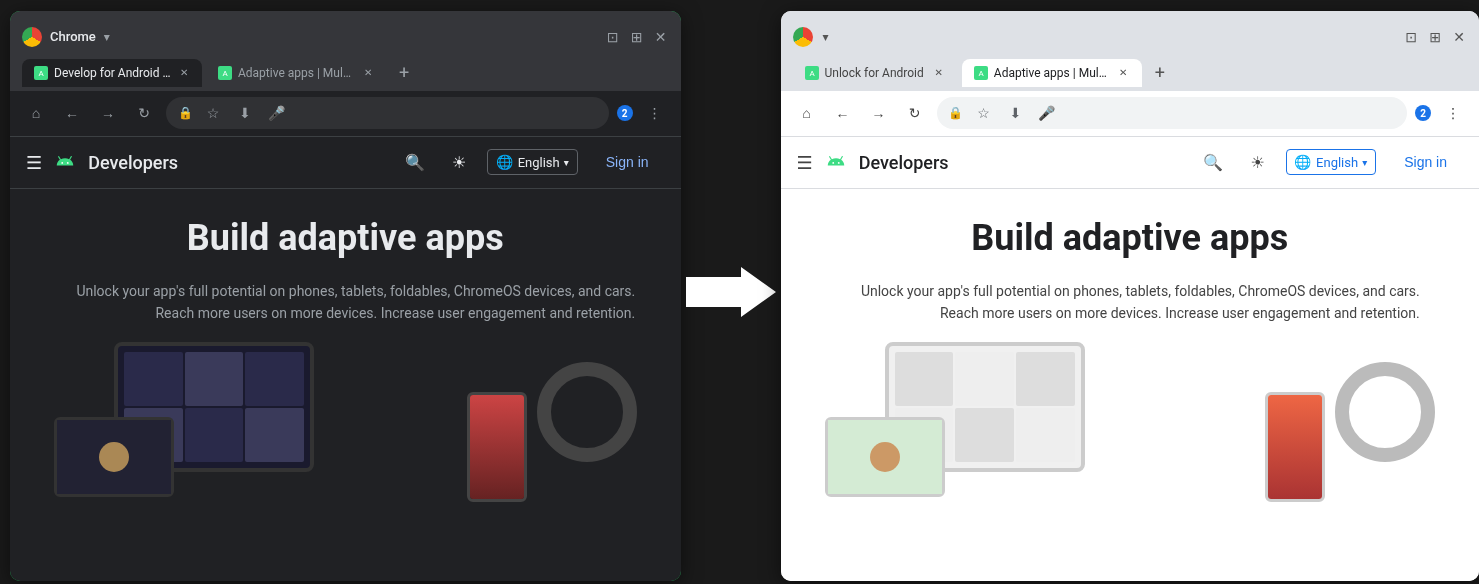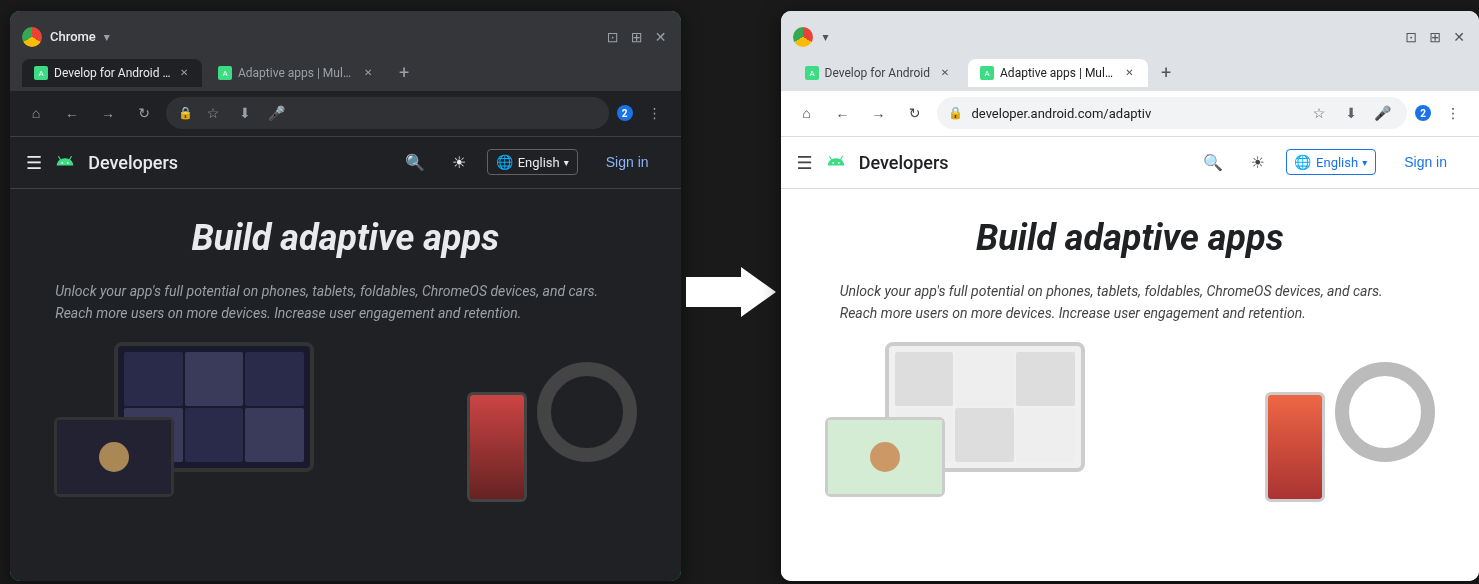--- a/index.html
+++ b/index.html
@@ -295,21 +295,20 @@
       flex-shrink: 0;
     }
     .sign-in-btn-dark { color: #8ab4f8; background: transparent; }
     .sign-in-btn-light { color: #1a73e8; background: transparent; }
 
     
     .page-content {
       flex: 1;
       overflow: hidden;
       position: relative;
-      font-style: italic;
     }
     .page-content-dark { background: #202124; }
     .page-content-light { background: #ffffff; }
 
     .page-inner {
       padding: 28px 24px 0 24px;
       text-align: center;
     }
 
     .hero-title {
@@ -319,21 +318,21 @@
       margin-bottom: 20px;
     }
     .hero-title-dark { color: #e8eaed; }
     .hero-title-light { color: #202124; }
 
     .hero-desc {
       font-size: 14px;
       line-height: 1.6;
       max-width: 580px;
       margin: 0 auto 8px auto;
-      text-align: left;
+      text-align: right;
     }
     .hero-desc-dark { color: #9aa0a6; }
     .hero-desc-light { color: #444; }
 
     
     .arrow-svg {
       width: 90px;
       height: 60px;
     }
 
@@ -504,21 +503,21 @@
     </div>
 
     <div class="tabs-bar tabs-bar-light">
       <div class="tab tab-inactive-light">
         <div class="tab-favicon">
           <svg width="14" height="14" viewBox="0 0 14 14">
             <rect width="14" height="14" fill="#3ddc84" rx="2"></rect>
             <text x="7" y="10" font-size="8" text-anchor="middle" fill="white">A</text>
           </svg>
         </div>
-        <span class="tab-label">Develop for Android</span>
+        <span class="tab-label">Unlock for Android</span>
         <span class="tab-close" style="color:#555;">✕</span>
       </div>
       <div class="tab tab-active-light">
         <div class="tab-favicon">
           <svg width="14" height="14" viewBox="0 0 14 14">
             <rect width="14" height="14" fill="#3ddc84" rx="2"></rect>
             <text x="7" y="10" font-size="8" text-anchor="middle" fill="white">A</text>
           </svg>
         </div>
         <span class="tab-label">Adaptive apps | Multi…</span>
@@ -527,21 +526,20 @@
       <div class="tab-new" style="color:#555;">+</div>
     </div>
 
     <div class="address-bar address-bar-light">
       <div class="nav-btn nav-btn-light">⌂</div>
       <div class="nav-btn nav-btn-light">←</div>
       <div class="nav-btn nav-btn-light">→</div>
       <div class="nav-btn nav-btn-light">↻</div>
       <div class="url-bar url-bar-light">
         <span style="font-size:12px;color:#5f6368;">🔒</span>
-        <span class="url-text">developer.android.com/adaptiv</span>
         <span class="addr-icon" style="color:#5f6368;">☆</span>
         <span class="addr-icon" style="color:#5f6368;">⬇</span>
         <span class="addr-icon" style="color:#5f6368;">🎤</span>
       </div>
       <div class="extension-badge">2</div>
       <div class="nav-btn nav-btn-light">⋮</div>
     </div>
 
     <div class="page-navbar page-navbar-light">
       <span class="menu-icon menu-icon-light">☰</span>

